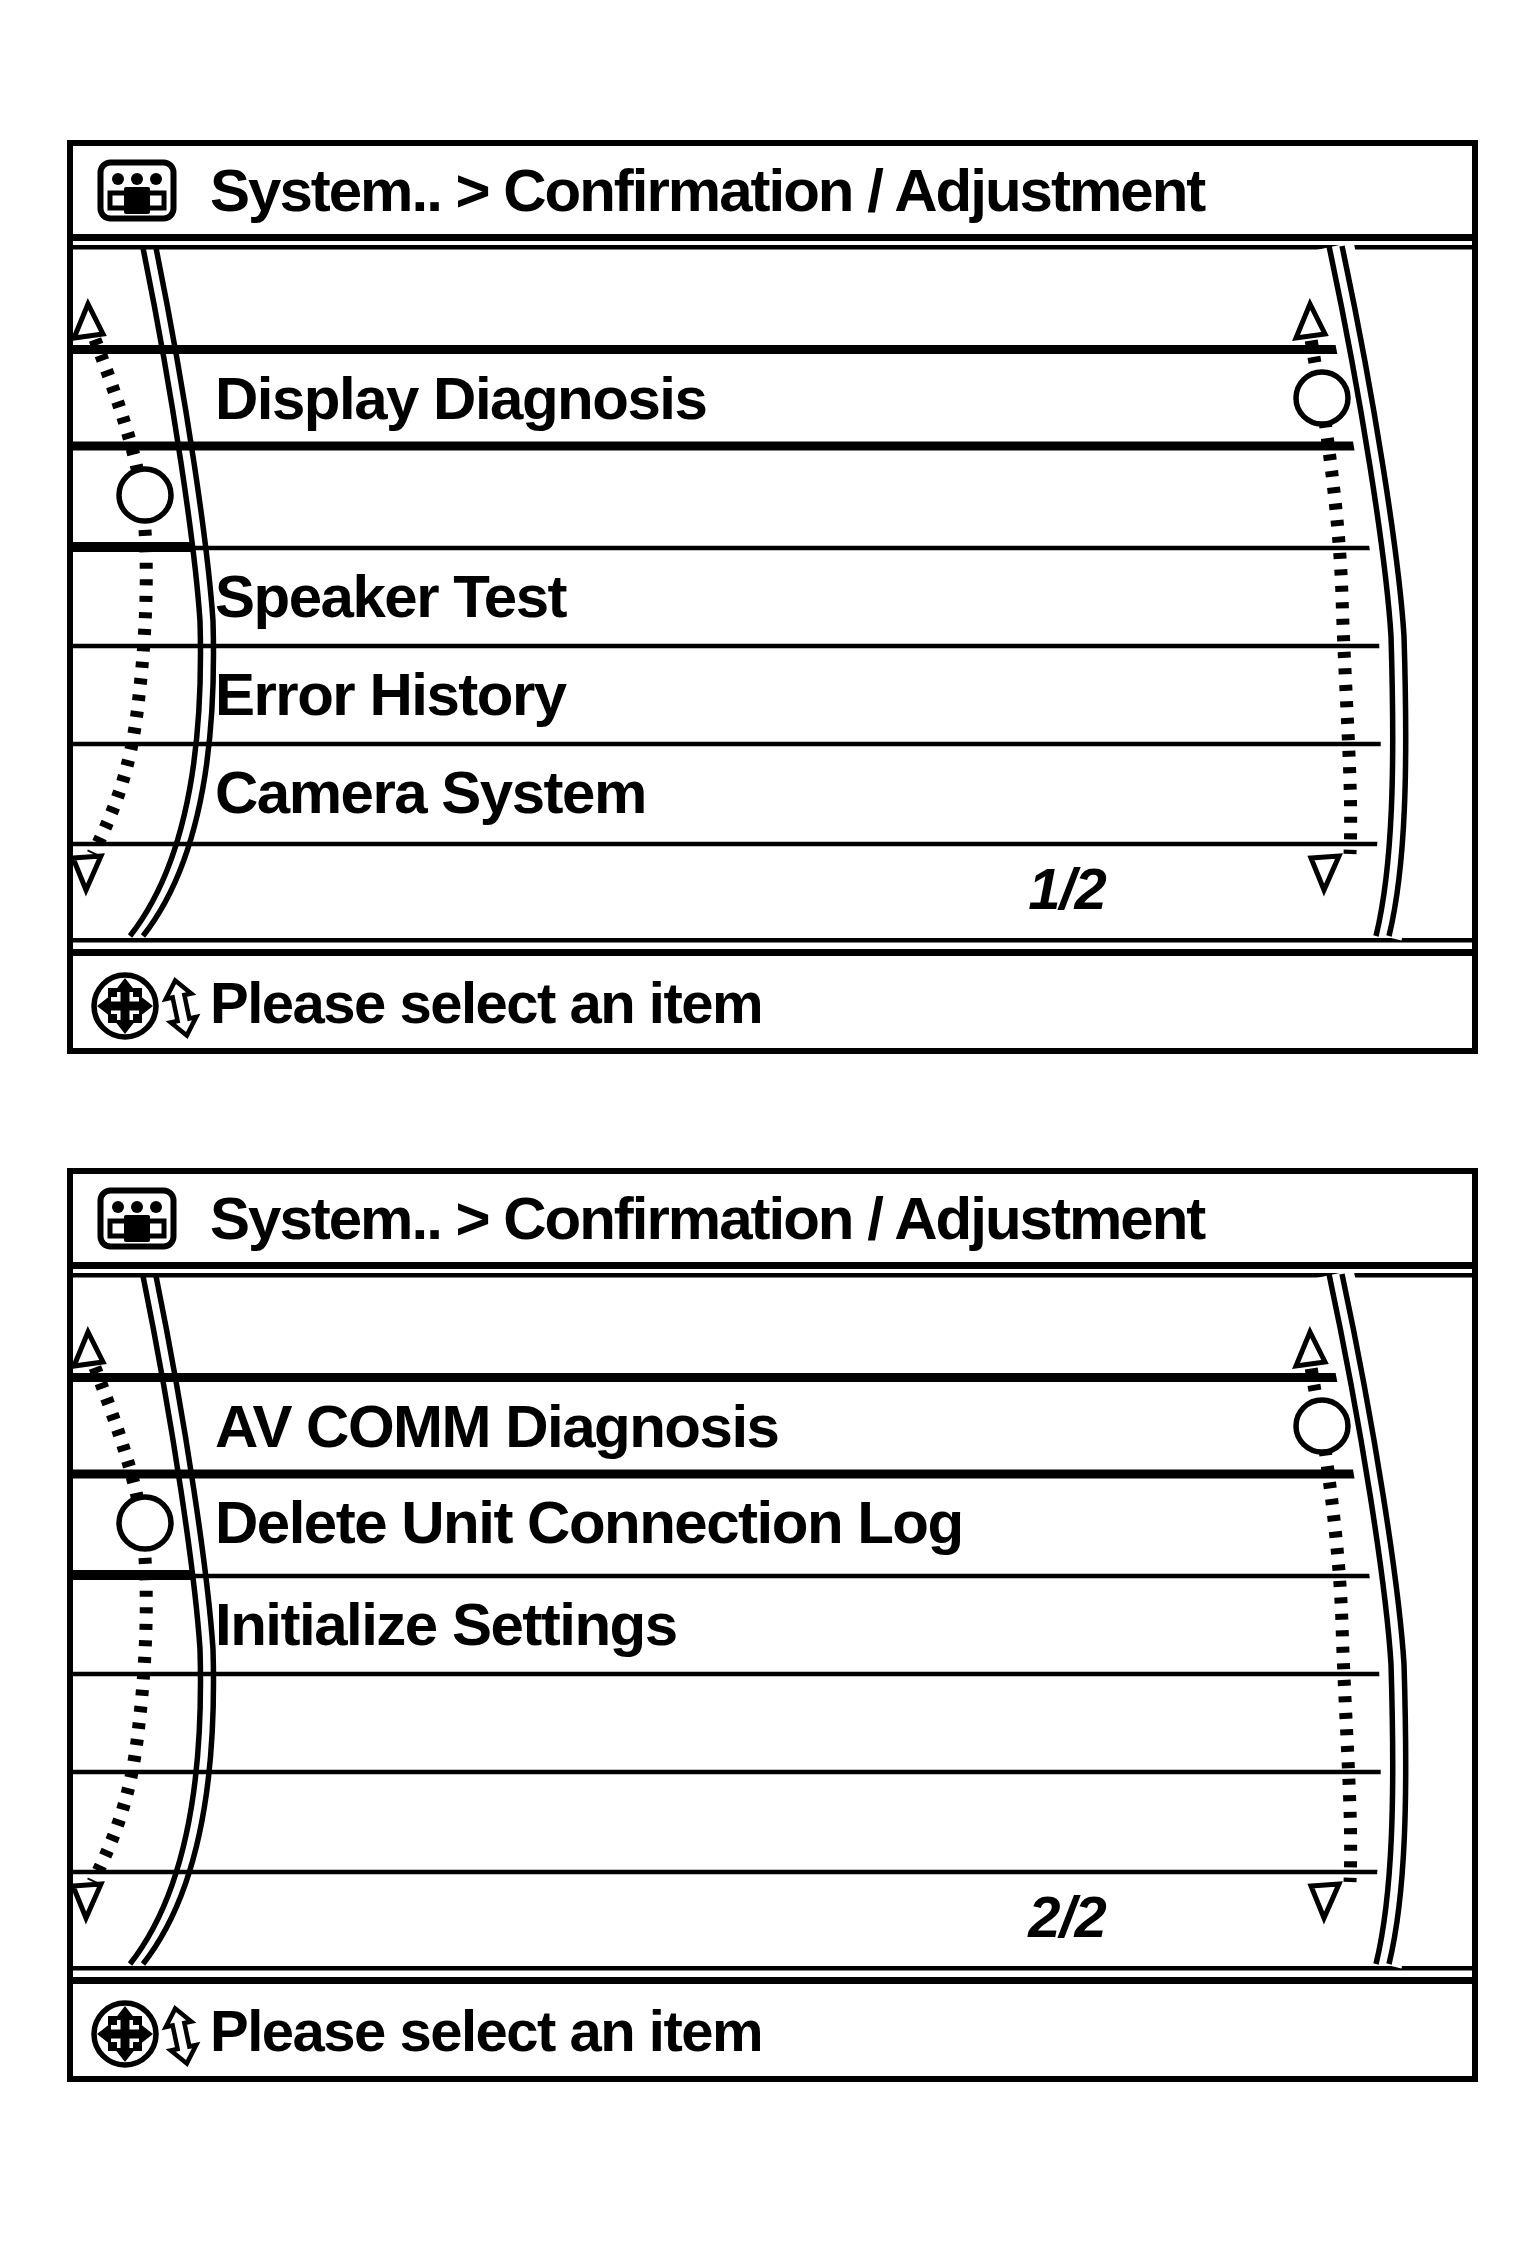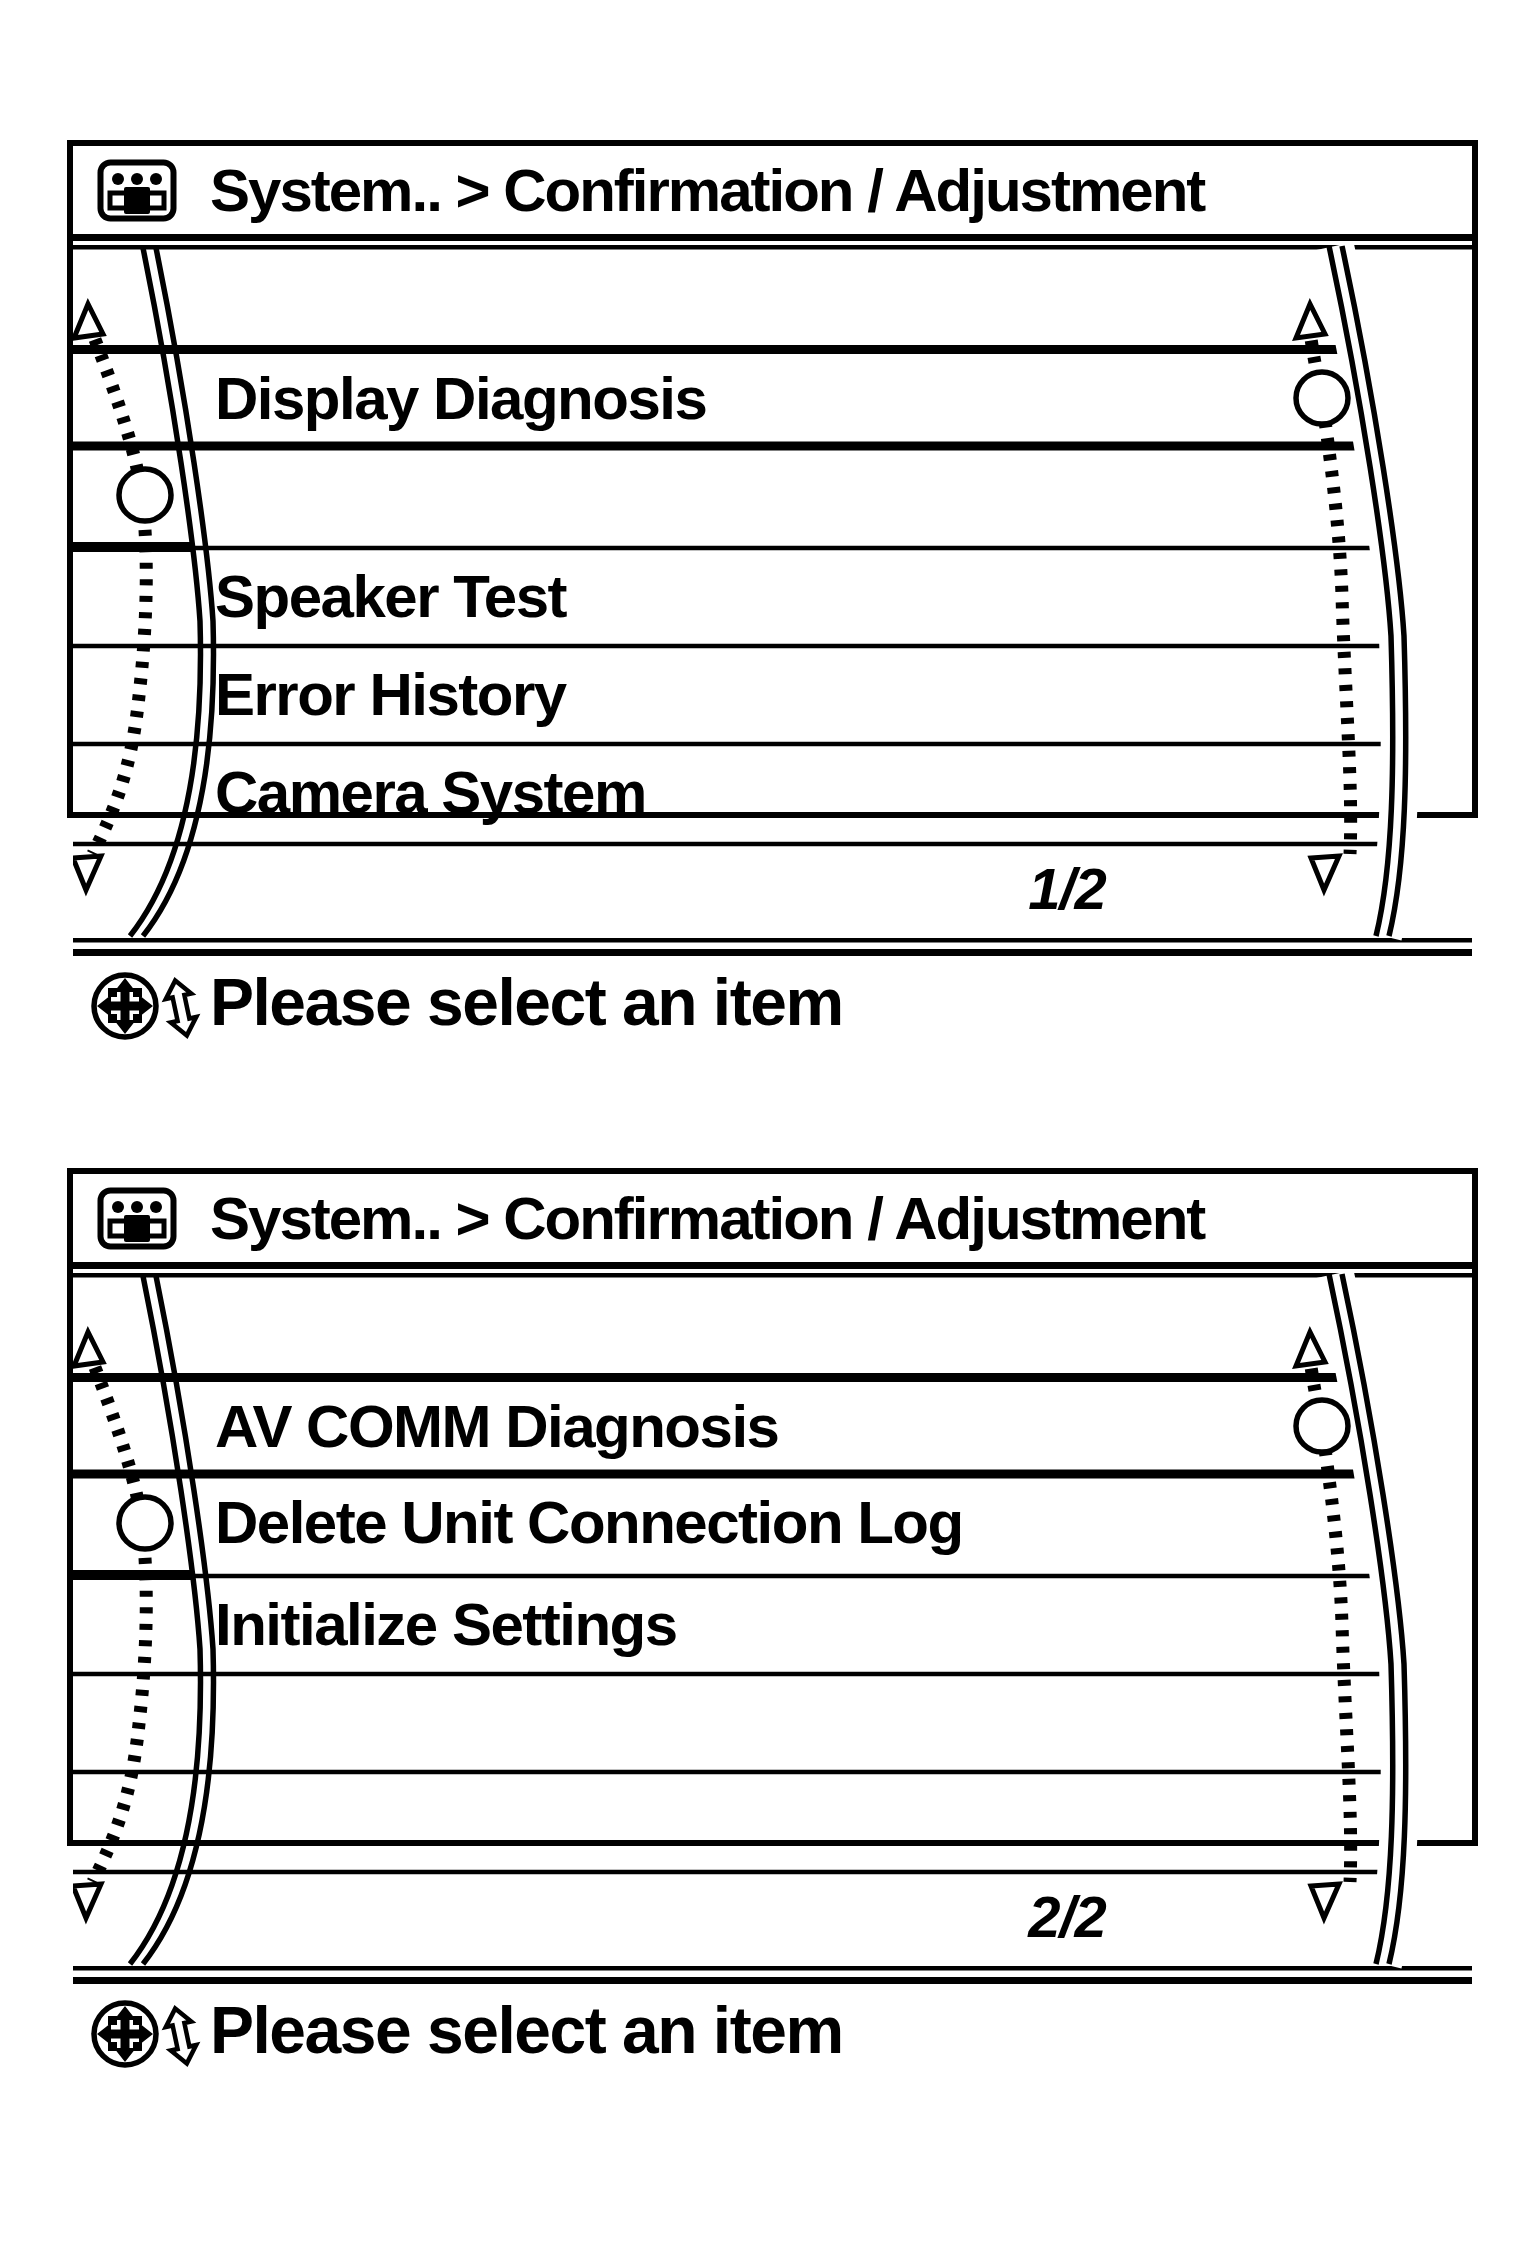--- a/index.html
+++ b/index.html
@@ -1,17 +1,17 @@
 <!DOCTYPE html>
 <html><head>
 <meta charset="utf-8">
 <style>
   html,body{margin:0;padding:0;background:#fff;}
   body{width:1535px;height:2244px;position:relative;font-family:"Liberation Sans",sans-serif;color:#000;}
-  .panel{position:absolute;left:67px;width:1411px;height:678px;border:6px solid #000;background:#fff;
+  .panel{position:absolute;left:67px;width:1411px;height:914px;border:6px solid #000;background:#fff;
          box-sizing:border-box;font-weight:700;}
   .panel.p0{top:140px;}
   .panel.p1{top:1168px;}
   .titlebar{position:absolute;left:0;top:0;width:100%;height:95px;border-bottom:7px solid #000;
             box-sizing:border-box;background:#fff;z-index:2;}
   .title-icon{position:absolute;left:24px;top:13px;width:80px;height:63px;}
   .title-text{position:absolute;left:137px;top:0;height:88px;display:flex;align-items:center;
               font-size:60px;letter-spacing:-2px;white-space:nowrap;}
   .deco{position:absolute;left:0;top:0;width:1399px;height:902px;z-index:1;}
   .menu-item{position:absolute;left:142px;width:1080px;height:88px;display:flex;align-items:center;
@@ -20,21 +20,21 @@
   .row1{top:304px;}
   .row2{top:406px;}
   .row3{top:504px;}
   .row4{top:602px;}
   .page-indicator{position:absolute;left:894px;top:695px;width:200px;height:95px;display:flex;
                   align-items:center;justify-content:center;font-size:58px;letter-spacing:-1px;z-index:3;font-style:italic;}
   .statusbar{position:absolute;left:0;top:803px;width:100%;height:99px;border-top:7px solid #000;
              box-sizing:border-box;background:#fff;z-index:4;}
   .status-icons{position:absolute;left:8px;top:0;width:230px;height:92px;}
   .status-text{position:absolute;left:137px;top:0;height:92px;display:flex;align-items:center;
-               font-size:66px;letter-spacing:-1.5px;white-space:nowrap;}
+               font-size:58px;letter-spacing:-1.5px;white-space:nowrap;}
   svg{display:block;}
 </style>
 </head>
 <body>
 
 <div class="panel p0">
 
   <svg class="deco" viewBox="0 0 1399 902">
     <g fill="#000">
       <rect x="0" y="99" width="1399" height="4.5"></rect>

